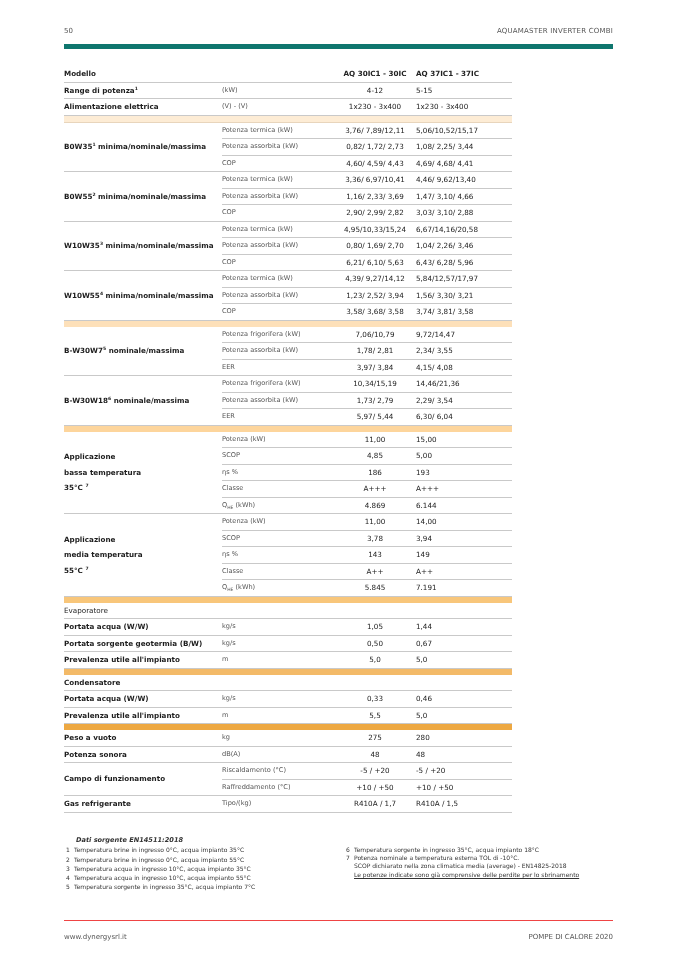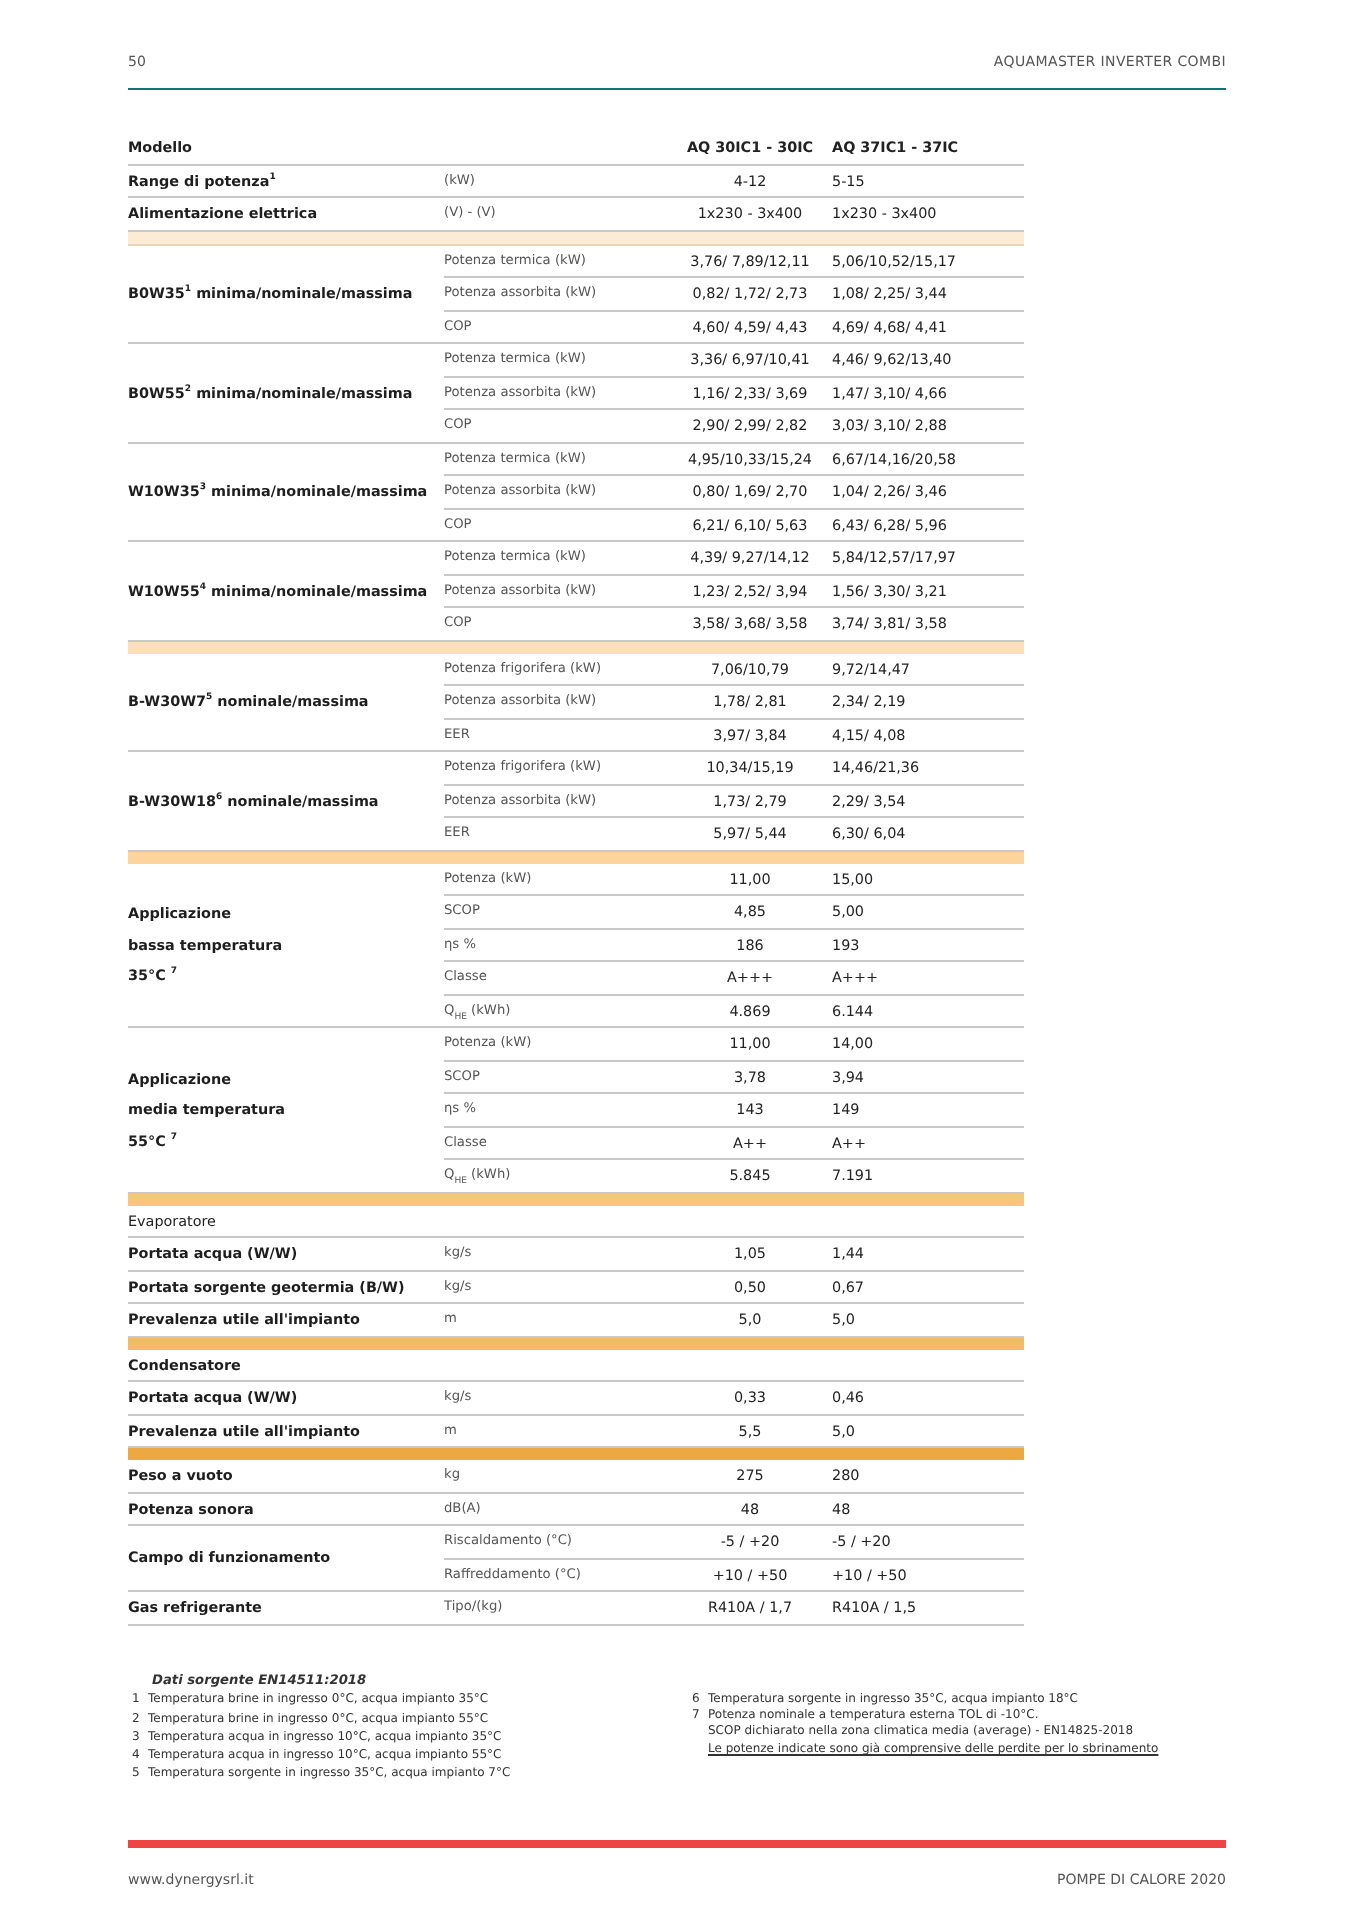--- a/index.html
+++ b/index.html
@@ -1,23 +1,23 @@
 <!DOCTYPE html>
 <html><head>
 <meta charset="utf-8">
 <style>
   html, body { margin:0; padding:0; background:#ffffff; }
   body { width:677px; height:958px; position:relative; overflow:hidden;
          font-family:"DejaVu Sans", "Liberation Sans", sans-serif; color:#222; }
   .page-header { position:absolute; left:64px; right:64px; top:24px; height:20px;
-                 font-size:7px; color:#555; border-bottom:1px solid #0f766e; }
+                 font-size:7px; color:#555; border-bottom:5px solid #0f766e; }
   .page-header .pn { position:absolute; left:0; top:3px; }
   .page-header .ttl { position:absolute; right:0; top:3px; letter-spacing:0.2px; }
   .page-footer { position:absolute; left:64px; right:64px; top:920px; height:30px;
-                 font-size:7px; color:#555; border-top:4px solid #ef4444; }
+                 font-size:7px; color:#555; border-top:1px solid #ef4444; }
   .page-footer .l { position:absolute; left:0; top:12px; }
   .page-footer .r { position:absolute; right:0; top:12px; }
 
   table.spec { position:absolute; left:64px; top:66px; width:448px; border-collapse:collapse;
                font-size:7.2px; table-layout:fixed; }
   table.spec td { padding:0 0; height:15.5px; line-height:15.5px; border-bottom:1px solid #c9c9c9;
                   white-space:nowrap; vertical-align:middle; }
   td.c-lbl { width:158px; font-weight:bold; color:#1e1e1e; }
   td.c-unit { width:112px; color:#555; font-size:6.6px; }
   td.c-v1 { width:82px; text-align:center; color:#222; }
@@ -157,21 +157,21 @@
     <tbody>
   <tr>
         <td class="grp" rowspan="3"><span>B-W30W7</span><sup>5</sup><span> nominale/massima</span></td>
     <td class="c-unit">Potenza frigorifera (kW)</td>
         <td class="c-v1">7,06/10,79</td>
         <td class="c-v2">9,72/14,47</td>
       </tr>
   <tr>
         <td class="c-unit">Potenza assorbita (kW)</td>
         <td class="c-v1">1,78/  2,81</td>
-        <td class="c-v2">2,34/  2,19</td>
+        <td class="c-v2">2,34/  3,55</td>
       </tr>
   <tr>
         <td class="c-unit">EER</td>
         <td class="c-v1">3,97/  3,84</td>
         <td class="c-v2">4,15/  4,08</td>
       </tr>
   </tbody>
   <tbody>
   <tr>
         <td class="grp" rowspan="3"><span>B-W30W18</span><sup>6</sup><span> nominale/massima</span></td>

